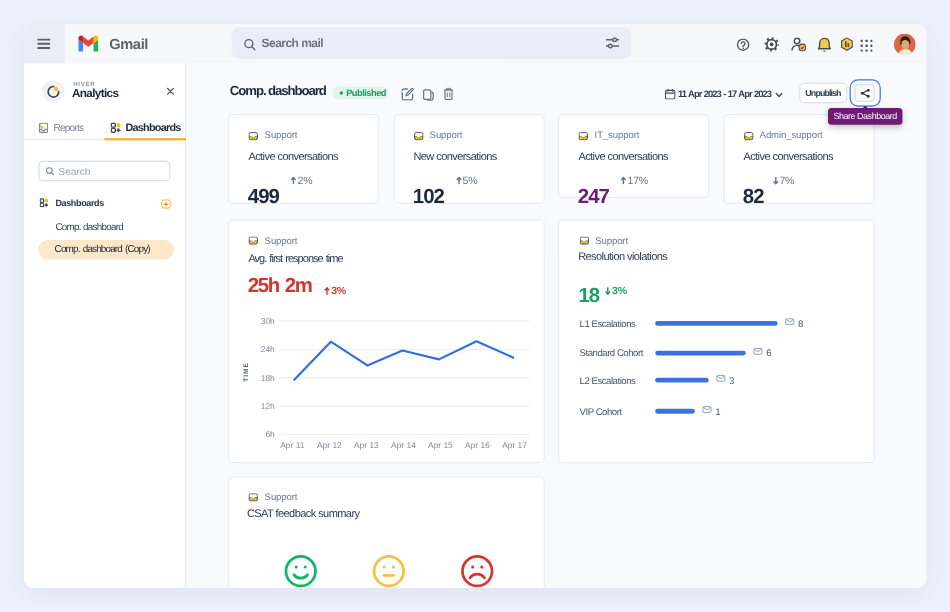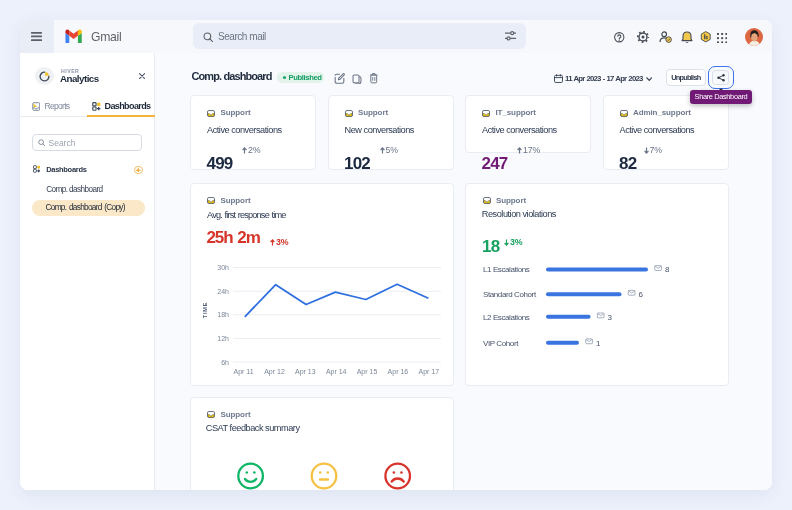--- a/index.html
+++ b/index.html
@@ -1,25 +1,25 @@
 <!DOCTYPE html>
 <html><head>
 <meta charset="utf-8">
 <style>
   * { margin:0; padding:0; box-sizing:border-box; }
   html,body { width:792px; height:510px; overflow:hidden; }
   body { background:#edf1fc; font-family:"Liberation Sans", sans-serif; position:relative; }
   .abs { position:absolute; }
   .window { position:absolute; left:20px; top:20px; width:752px; height:470px; background:#fff; border-radius:8px; overflow:hidden; box-shadow:0 5px 18px rgba(40,60,100,0.07); }
-  .topbar { position:absolute; left:0; top:0; width:752px; height:33px; background:#f6f8fc; }
+  .topbar { position:absolute; left:0; top:0; width:752px; height:33px; background:#f6f8fc;font-weight:bold; }
   .menublock { position:absolute; left:0; top:0; width:34px; height:33.5px; background:#e9edf6; }
   .sidebar { position:absolute; left:0; top:33px; width:135px; height:437px; background:#fff; border-right:1px solid #e7eaf1;text-align:right; }
   .main { position:absolute; left:135px; top:33px; width:617px; height:437px; background:#f9fafd; }
   .card { position:absolute; background:#fff; border:1px solid #e9ecf3; border-radius:4px; }
-  .cardhead { position:absolute; left:29.5px; top:12px; font-size:8px; font-weight:700; color:#6e798e; letter-spacing:-0.1px; }
+  .cardhead { position:absolute; left:29.5px; top:12px; font-size:8px; font-weight:400; color:#6e798e; letter-spacing:-0.1px; }
   .cardname { position:absolute; left:16px; top:28.5px; font-size:9.2px; font-weight:400; color:#2c3a52; letter-spacing:-0.48px; }
   .bignum { position:absolute; left:15.5px; top:58px; font-size:17px; font-weight:700; color:#1d2940; letter-spacing:-0.8px; }
   .delta { position:absolute; font-size:8.8px; font-weight:400; color:#6a7488; letter-spacing:-0.2px; } .delta svg{vertical-align:-0.5px;margin-right:1px}
 </style>
 </head>
 <body>
 <div class="window">
 
   <div class="topbar">
     <div class="menublock"></div>
@@ -234,21 +234,21 @@
     <svg class="abs" style="left:16.4px;top:13.5px" width="8" height="7" viewBox="0 0 16 14">
         <use href="#inbox"></use>
       </svg>
     <div class="cardhead">Support</div>
     <div class="cardname">New conversations</div>
     <div class="bignum">102</div>
     <div class="delta" style="left:51px;top:49px"><svg width="5" height="7" viewBox="0 0 5 7">
           <path d="M2.5 6.6 V1.3 M0.6 3 L2.5 0.9 4.4 3" fill="none" stroke="currentColor" stroke-width="1.2"></path>
         </svg>5%</div>
   </div>
-  <div class="card" style="left:445px;top:75px;width:126px;height:58px">
+  <div class="card" style="left:445px;top:75px;width:126px;height:70px">
     <svg class="abs" style="left:16.4px;top:13.5px" width="8" height="7" viewBox="0 0 16 14">
         <use href="#inbox"></use>
       </svg>
     <div class="cardhead">IT_support</div>
     <div class="cardname">Active conversations</div>
     <div class="bignum" style="color:#701a75">247</div>
     <div class="delta" style="left:51px;top:49px"><svg width="5" height="7" viewBox="0 0 5 7">
           <path d="M2.5 6.6 V1.3 M0.6 3 L2.5 0.9 4.4 3" fill="none" stroke="currentColor" stroke-width="1.2"></path>
         </svg>17%</div>
   </div>

